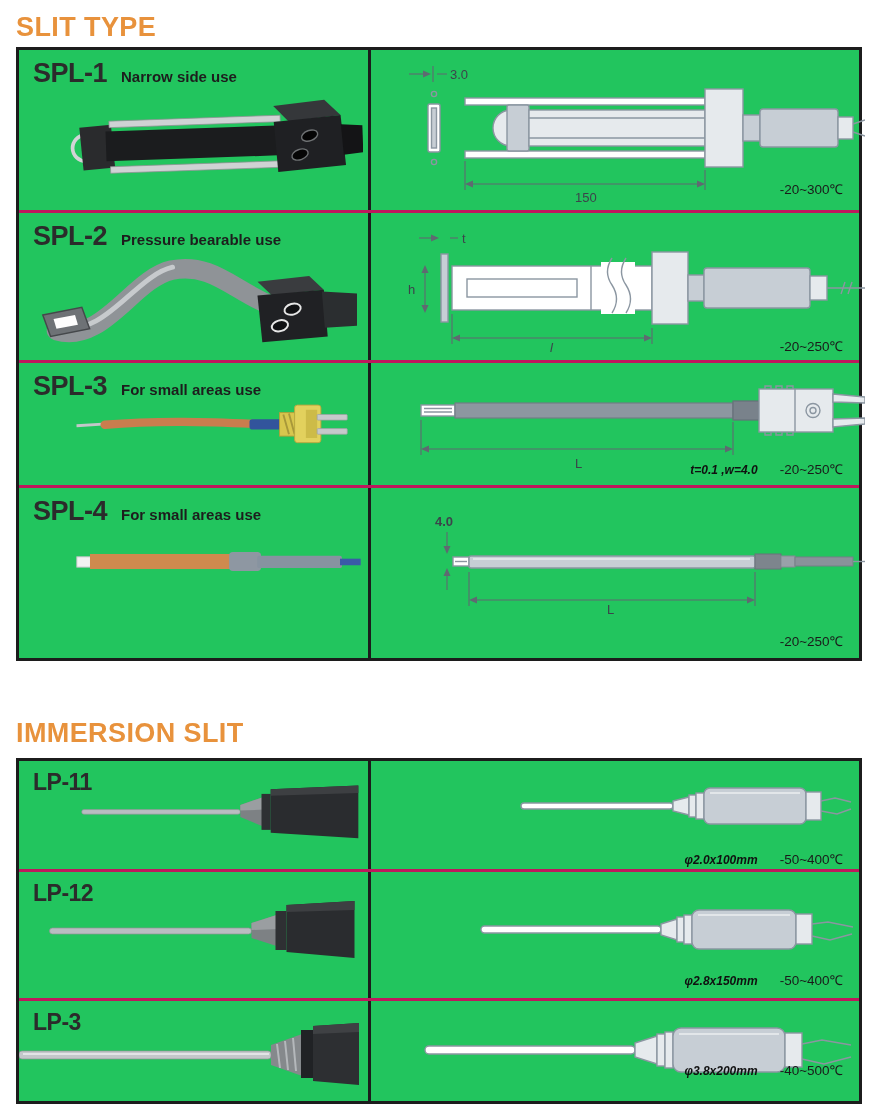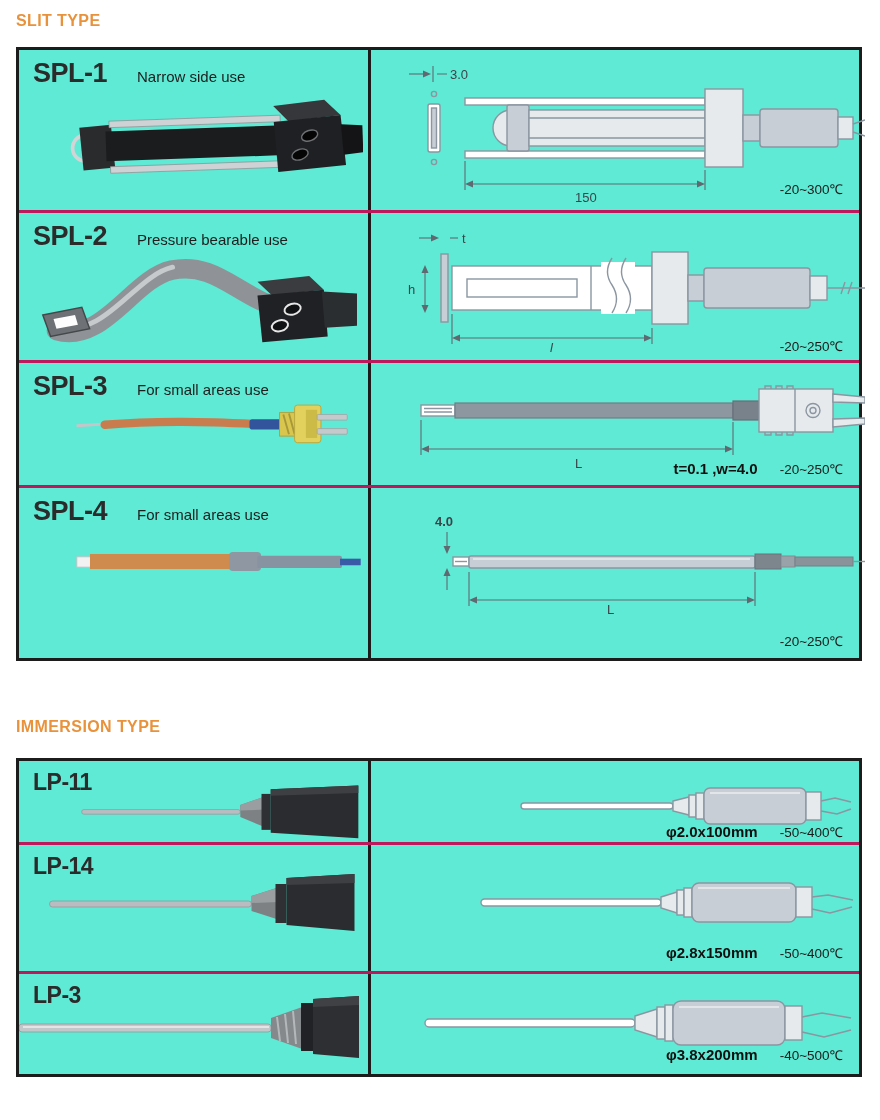--- a/index.html
+++ b/index.html
@@ -1,31 +1,31 @@
 <!DOCTYPE html>
 <html><head>
 <meta charset="utf-8">
 <style>
   html,body{margin:0;padding:0;background:#ffffff;}
   body{width:880px;height:1120px;font-family:"Liberation Sans",sans-serif;}
   .page{position:relative;width:880px;height:1120px;background:#fff;overflow:hidden;}
-  .section-title{position:absolute;left:16px;font-size:16px;font-weight:700;color:#E8923C;letter-spacing:.4px;}
-  .ptable{position:absolute;left:16px;width:840px;border:3px solid #1c1c1c;background:#5eead4;}
+  .section-title{position:absolute;left:16px;font-size:27px;font-weight:700;color:#E8923C;letter-spacing:.4px;}
+  .ptable{position:absolute;left:16px;width:840px;border:3px solid #1c1c1c;background:#22c55e;}
   .prow{display:flex;}
   .prow + .prow{border-top:3px solid #be185d;}
   .cell-left{width:349px;border-right:3px solid #1c1c1c;position:relative;}
   .cell-right{flex:1;position:relative;}
   .namebar{position:absolute;top:8px;left:14px;display:flex;align-items:baseline;gap:14px;white-space:nowrap;z-index:2;}
   .model{font-weight:700;color:#2b2b2b;letter-spacing:-.5px;}
   .model-lg{font-size:27px;}
   .model-md{font-size:23px;}
-  .desc{font-size:15px;font-weight:400;color:#1d1d1d;margin-left:16px;}
+  .desc{font-size:15px;font-weight:700;color:#1d1d1d;}
   .photo,.diagram{position:absolute;}
   .spec-line{position:absolute;right:16px;display:flex;align-items:baseline;gap:22px;z-index:2;}
-  .spec{font-size:15px;font-weight:700;color:#101010;}
+  .spec{font-size:12px;font-weight:700;color:#101010;font-style:italic;}
   .temp{font-size:13.5px;color:#1a1a1a;}
   
   .diagram .ln{stroke:#8b96a1;fill:none;stroke-width:1.4;}
   .diagram .fillW{fill:#ffffff;stroke:#8b96a1;stroke-width:1.4;}
   .diagram .fillL{fill:#e6eaed;stroke:#8b96a1;stroke-width:1.4;}
   .diagram .fillM{fill:#c7ced5;stroke:#8b96a1;stroke-width:1.4;}
   .diagram .fillD{fill:#8d97a0;stroke:#737d86;stroke-width:1.2;}
   .diagram .dim{stroke:#5f6971;stroke-width:1.1;fill:none;}
   .diagram .dimf{fill:#5f6971;stroke:none;}
   .diagram text{fill:#3c444b;font-size:13px;font-family:"Liberation Sans",sans-serif;}
@@ -222,25 +222,25 @@
           <text x="212" y="112" font-size="15">L</text>
         </svg>
         <div class="spec-line" style="bottom:8px">
           <span class="temp">-20~250℃</span>
         </div>
       </div>
     </div>
 
   </div>
 
-  <div class="section-title" style="top:718px">IMMERSION TYPE</div>
+  <div class="section-title" style="top:718px">IMMERSION SLIT</div>
 
   <div class="ptable" style="top:758px">
 
-    <div class="prow" style="height:81px">
+    <div class="prow" style="height:108px">
       <div class="cell-left">
         <div class="namebar">
           <span class="model model-md">LP-11</span>
         </div>
         <svg class="photo" style="left:62px;top:8px" width="278" height="83" viewBox="0 0 300 90">
           <rect x="0" y="44" width="172" height="5" rx="2.5" fill="#b9bdc1" stroke="#8f9295" stroke-width="0.7"></rect>
           <polygon points="172,39 198,30 198,63 172,52" fill="#7d8184"></polygon>
           <polygon points="172,39 198,30 198,44 172,45" fill="#9a9ea1"></polygon>
           <rect x="195" y="27" width="10" height="39" fill="#2e3033"></rect>
           <polygon points="205,22 300,18 300,75 205,69" fill="#2a2c2f"></polygon>
@@ -261,21 +261,21 @@
         <div class="spec-line" style="bottom:1px">
           <span class="spec">φ2.0x100mm</span>
           <span class="temp">-50~400℃</span>
         </div>
       </div>
     </div>
 
     <div class="prow" style="height:126px">
       <div class="cell-left">
         <div class="namebar">
-          <span class="model model-md">LP-14</span>
+          <span class="model model-md">LP-12</span>
         </div>
         <svg class="photo" style="left:30px;top:20px" width="306" height="80" viewBox="0 0 305 80">
           <rect x="0" y="36" width="202" height="6" rx="3" fill="#b9bdc1" stroke="#8f9295" stroke-width="0.7"></rect>
           <polygon points="202,31 230,22 230,55 202,46" fill="#7d8184"></polygon>
           <polygon points="202,31 230,22 230,37 202,38" fill="#9a9ea1"></polygon>
           <rect x="226" y="19" width="11" height="39" fill="#2e3033"></rect>
           <polygon points="237,13 305,9 305,66 237,60" fill="#2a2c2f"></polygon>
           <polygon points="237,13 305,9 305,18 237,20" fill="#3d3f42"></polygon>
         </svg>
       </div>
@@ -316,21 +316,21 @@
         <svg class="diagram" style="left:2px;top:0px" width="480" height="100" viewBox="0 0 480 100">
           <rect class="fillW" x="52" y="45" width="210" height="8" rx="4"></rect>
           <polygon class="fillL" points="262,42 284,35 284,63 262,56"></polygon>
           <rect class="fillL" x="284" y="33" width="8" height="32"></rect>
           <rect class="fillL" x="292" y="31" width="8" height="36"></rect>
           <rect class="fillM" x="300" y="27" width="112" height="44" rx="8"></rect>
           <path d="M306,33 h100" stroke="#e2e6e9" stroke-width="2"></path>
           <rect class="fillL" x="412" y="32" width="17" height="34"></rect>
           <path class="ln" d="M429,43 l20,-4 l29,5 M429,58 l22,5 l27,-7"></path>
         </svg>
-        <div class="spec-line" style="bottom:10px">
+        <div class="spec-line" style="bottom:22px">
           <span class="spec">φ3.8x200mm</span>
           <span class="temp">-40~500℃</span>
         </div>
       </div>
     </div>
 
   </div>
 </div>
 
 </body></html>

